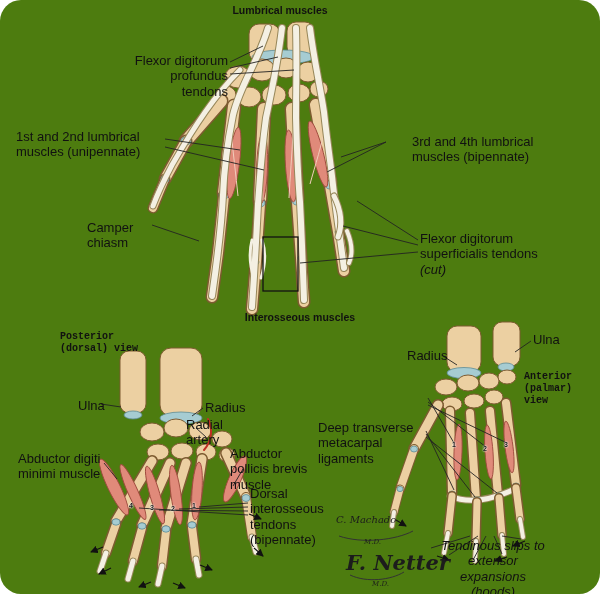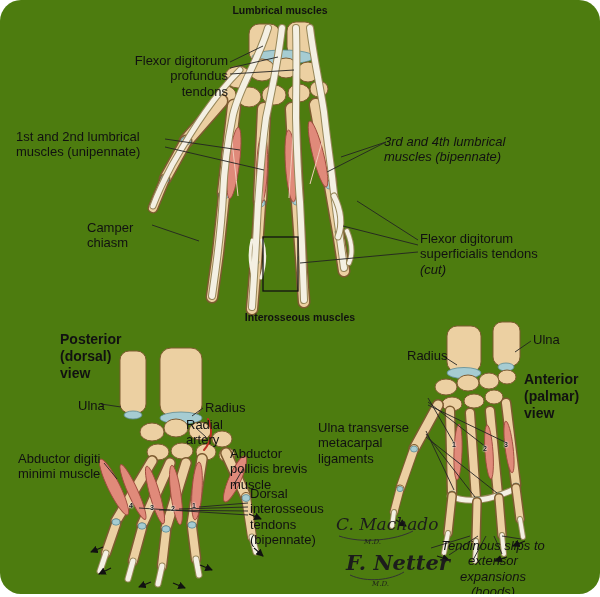--- a/index.html
+++ b/index.html
@@ -1,21 +1,21 @@
 <!DOCTYPE html>
 <html><head>
 <meta charset="utf-8">
 <style>
   html,body{margin:0;padding:0;background:#fff;}
   .page{position:relative;width:600px;height:594px;background:#4d7c0f;
         font-family:"Liberation Sans",sans-serif;color:#111;overflow:hidden;border-radius:21px;}
   svg.art{position:absolute;left:0;top:0;}
   .lbl{position:absolute;font-size:13px;line-height:1.18;color:#111;}
   .ttl{position:absolute;font-weight:bold;font-size:10.5px;color:#111;}
-  .vt{position:absolute;font-weight:bold;font-size:14px;line-height:1.2;color:#111;}
+  .vt{position:absolute;font-weight:bold;font-size:10px;line-height:1.2;color:#111;font-family:Liberation Mono, monospace;}
   .r{text-align:right;}
   .c{text-align:center;}
   .num{position:absolute;font-size:7px;font-weight:bold;color:#1a1a1a;
        text-shadow:0 0 2px #fff,0 0 2px #fff;}
   .sig{position:absolute;font-family:"DejaVu Serif",serif;font-style:italic;color:#1c1c1c;}
   em{font-style:italic;}
   
   .bs{fill:#ecd0a2;stroke:#7d5b31;stroke-width:1;}
   .bu{stroke:#7d5b31;fill:none;stroke-linecap:round;stroke-linejoin:round;}
   .bo{stroke:#ecd0a2;fill:none;stroke-linecap:round;stroke-linejoin:round;}
@@ -312,21 +312,21 @@
     <path class="sigline" d="M350,575 C367,583 391,580 404,572"></path>
   </g>
 </svg>
 
 <div class="ttl c" style="left:190px;top:4px;width:180px;">Lumbrical muscles</div>
 
 <div class="lbl r" style="left:128px;top:53px;width:100px;">Flexor digitorum profundus tendons</div>
 
 <div class="lbl" style="left:16px;top:129px;width:155px;">1st and 2nd lumbrical muscles (unipennate)</div>
 
-<div class="lbl" style="left:384px;top:134px;width:160px;font-style:italic;">3rd and 4th lumbrical muscles (bipennate)</div>
+<div class="lbl" style="left:412px;top:134px;width:160px;">3rd and 4th lumbrical muscles (bipennate)</div>
 
 <div class="lbl" style="left:87px;top:220px;width:75px;">Camper chiasm</div>
 
 <div class="lbl" style="left:420px;top:231px;width:128px;"><span>Flexor digitorum superficialis tendons</span> <em>(cut)</em></div>
 
 <div class="ttl c" style="left:208px;top:311px;width:184px;">Interosseous muscles</div>
 
 <div class="vt" style="left:60px;top:331px;width:82px;">Posterior (dorsal) view</div>
 
 <div class="vt" style="left:524px;top:371px;width:58px;">Anterior (palmar) view</div>
@@ -337,34 +337,34 @@
 
 <div class="lbl" style="left:186px;top:417px;width:62px;">Radial artery</div>
 
 <div class="lbl" style="left:18px;top:451px;width:88px;">Abductor digiti minimi muscle</div>
 
 <div class="lbl" style="left:230px;top:446px;width:92px;">Abductor pollicis brevis muscle</div>
 
 <div class="lbl" style="left:250px;top:486px;width:64px;">Dorsal interosseous tendons (bipennate)</div>
 
 
-<div class="lbl" style="left:318px;top:420px;width:112px;">Ulna transverse metacarpal ligaments</div>
+<div class="lbl" style="left:318px;top:420px;width:112px;">Deep transverse metacarpal ligaments</div>
 
 <div class="lbl" style="left:533px;top:332px;width:30px;">Ulna</div>
 
 <div class="lbl" style="left:407px;top:348px;width:36px;">Radius</div>
 
 <div class="lbl c" style="left:438px;top:538px;width:110px;font-style:italic;">Tendinous slips to extensor expansions (hoods)</div>
 
 <span class="num" style="left:129px;top:502px;">4</span>
 <span class="num" style="left:150px;top:504px;">3</span>
 <span class="num" style="left:171px;top:505px;">2</span>
 <span class="num" style="left:192px;top:502px;">1</span>
 <span class="num" style="left:452px;top:441px;">1</span>
 <span class="num" style="left:483px;top:445px;">2</span>
 <span class="num" style="left:504px;top:441px;">3</span>
 
-<div class="sig" style="left:336px;top:514px;font-size:17px;">C. Machado</div>
+<div class="sig" style="left:336px;top:514px;font-size:10px;">C. Machado</div>
 <div class="sig" style="left:364px;top:538px;font-size:7px;">M.D.</div>
 <div class="sig" style="left:346px;top:550px;font-size:21px;font-weight:bold;">F. Netter</div>
 <div class="sig" style="left:372px;top:580px;font-size:7px;">M.D.</div>
 
 </div>
 
 </body></html>

